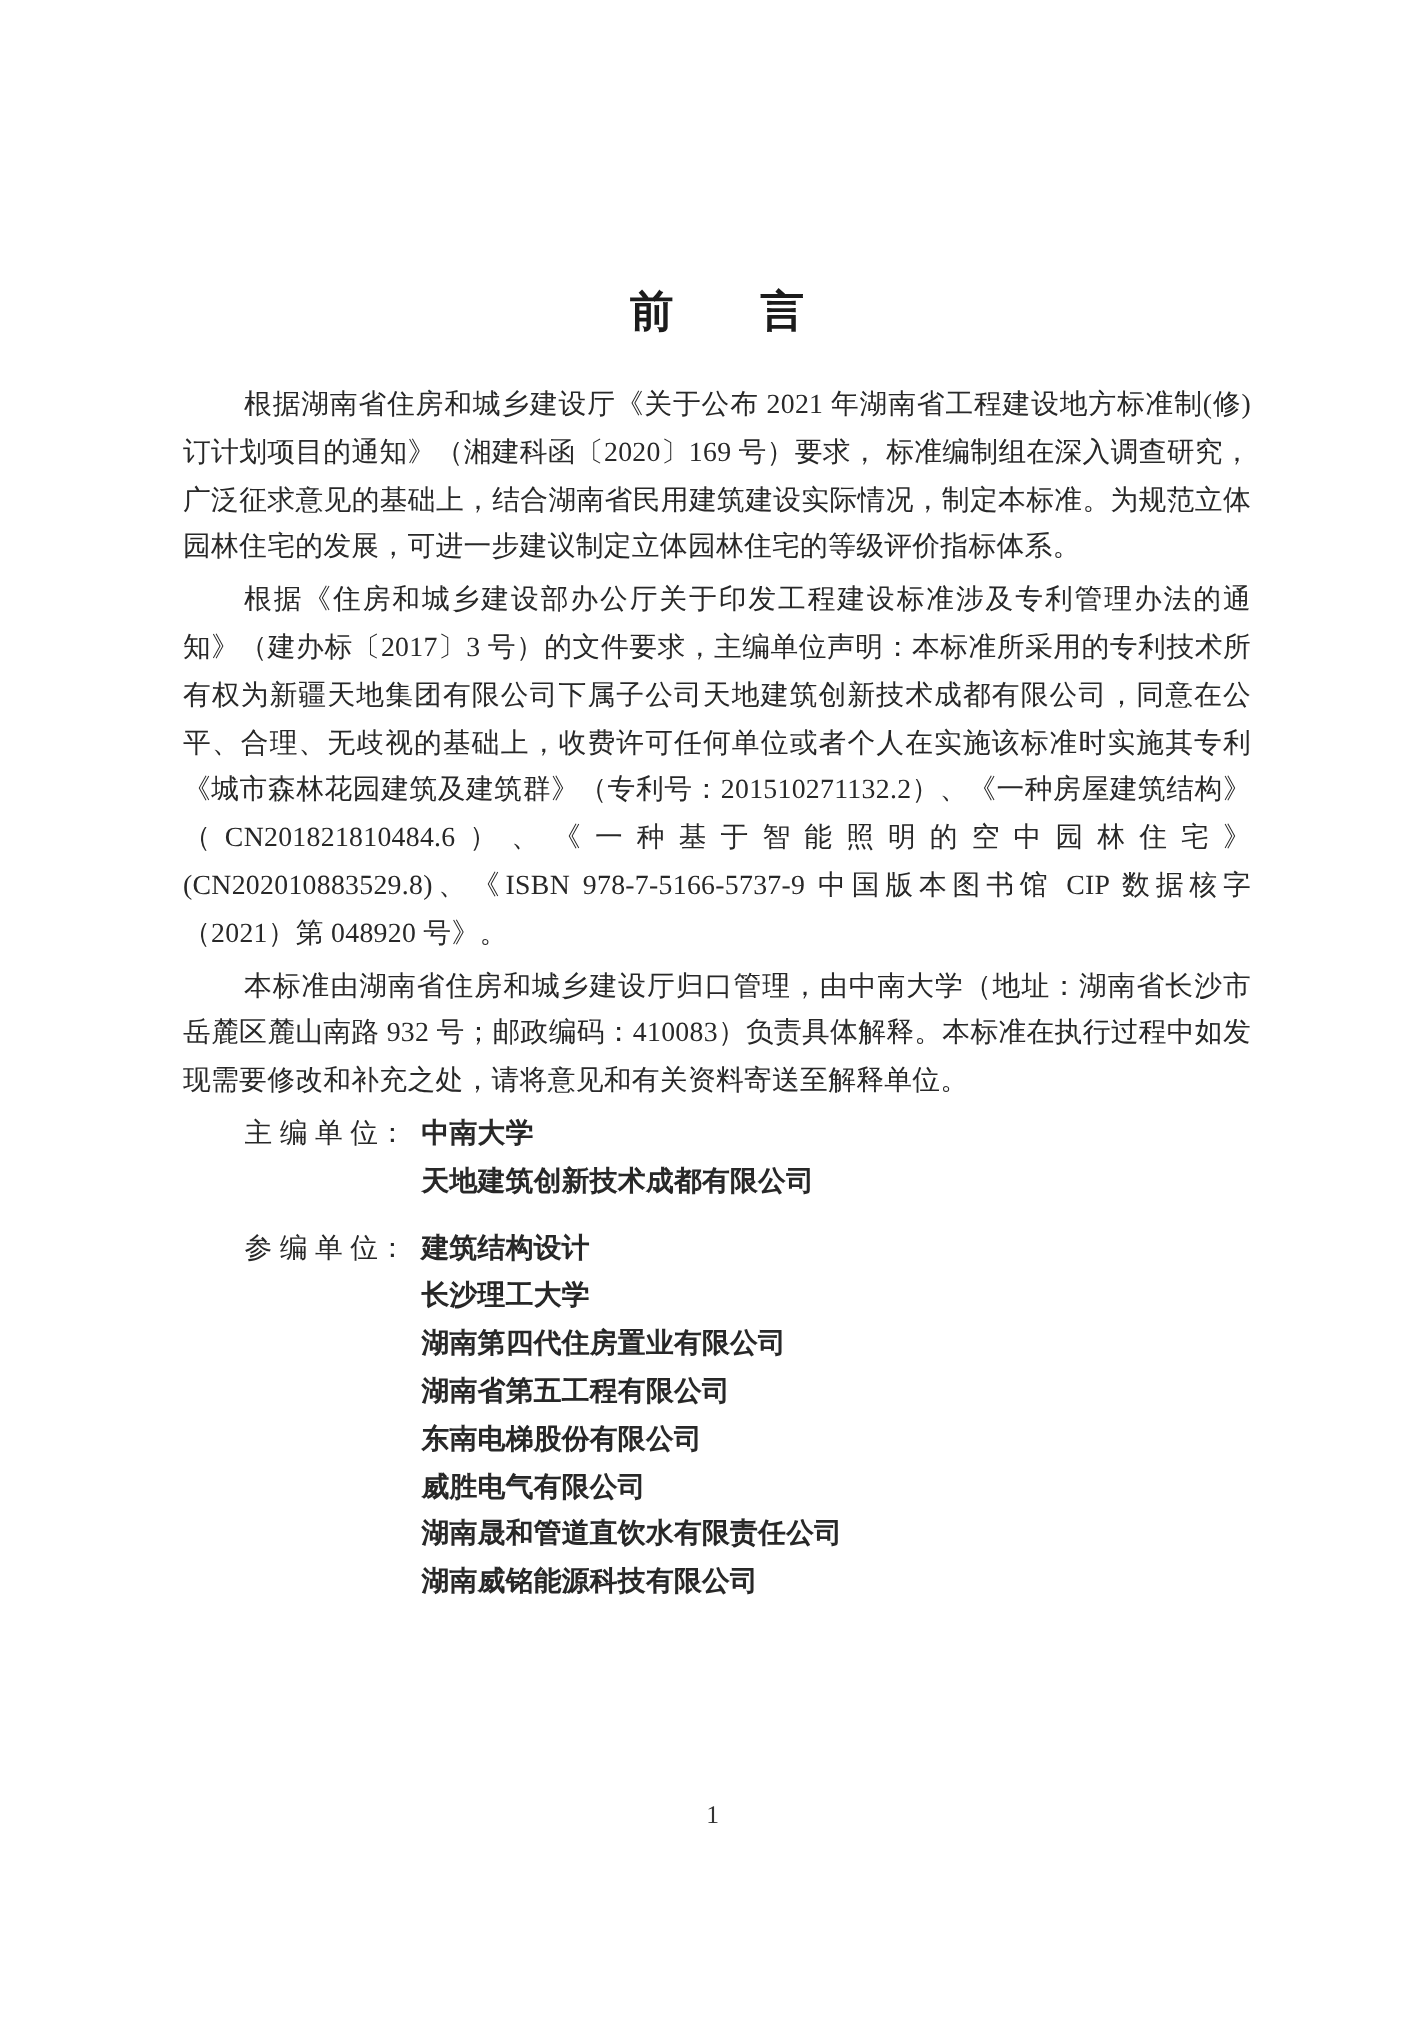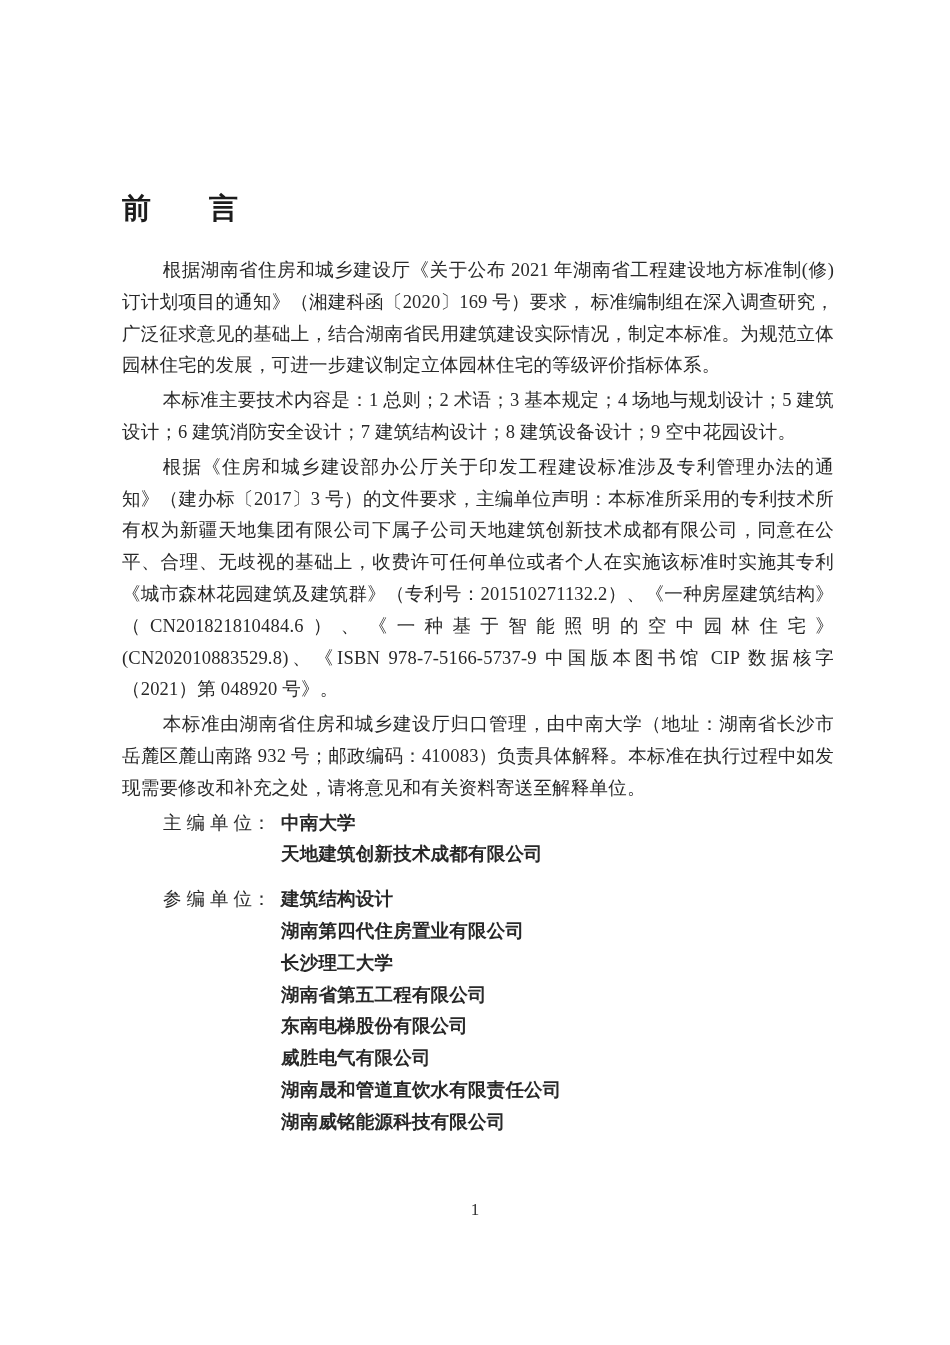--- a/index.html
+++ b/index.html
@@ -20,20 +20,21 @@
     position: absolute;
     left: 122px;
     top: 0;
     width: 712px;
   }
   .doc-title {
     margin: 188px 0 0 0;
     font-size: 29px;
     font-weight: bold;
     line-height: 40px;
+    text-align: center;
     color: #1c1c1c;
     white-space: pre;
   }
   .body-text {
     margin-top: 27px;
   }
   .body-text p {
     margin: 0;
     font-size: 18.5px;
     line-height: 31.8px;
@@ -81,21 +82,20 @@
 </head>
 <body>
 
 <div class="page">
   <div class="content">
 
     <h1 class="doc-title">前　　言</h1>
 
     <div class="body-text">
       <p>根据湖南省住房和城乡建设厅《关于公布 2021 年湖南省工程建设地方标准制(修)订计划项目的通知》（湘建科函〔2020〕169 号）要求， 标准编制组在深入调查研究，广泛征求意见的基础上，结合湖南省民用建筑建设实际情况，制定本标准。为规范立体园林住宅的发展，可进一步建议制定立体园林住宅的等级评价指标体系。</p>
-      <p>本标准主要技术内容是：1 总则；2 术语；3 基本规定；4 场地与规划设计；5 建筑设计；6 建筑消防安全设计；7 建筑结构设计；8 建筑设备设计；9 空中花园设计。</p>
       <p>根据《住房和城乡建设部办公厅关于印发工程建设标准涉及专利管理办法的通知》（建办标〔2017〕3 号）的文件要求，主编单位声明：本标准所采用的专利技术所有权为新疆天地集团有限公司下属子公司天地建筑创新技术成都有限公司，同意在公平、合理、无歧视的基础上，收费许可任何单位或者个人在实施该标准时实施其专利《城市森林花园建筑及建筑群》（专利号：201510271132.2）、《一种房屋建筑结构》（CN201821810484.6）、《一种基于智能照明的空中园林住宅》(CN202010883529.8)、《ISBN 978-7-5166-5737-9 中国版本图书馆 CIP 数据核字（2021）第 048920 号》。</p>
       <p>本标准由湖南省住房和城乡建设厅归口管理，由中南大学（地址：湖南省长沙市岳麓区麓山南路 932 号；邮政编码：410083）负责具体解释。本标准在执行过程中如发现需要修改和补充之处，请将意见和有关资料寄送至解释单位。</p>
     </div>
 
     <div class="editors">
 
       <div class="editor-group">
         <div class="editor-row">
           <span class="editor-label">主 编 单 位：</span>
           <span class="editor-name">中南大学</span>
@@ -106,25 +106,25 @@
         </div>
       </div>
 
       <div class="editor-group">
         <div class="editor-row">
           <span class="editor-label">参 编 单 位：</span>
           <span class="editor-name">建筑结构设计</span>
         </div>
         <div class="editor-row">
           <span class="editor-label"></span>
-          <span class="editor-name">湖南第四代住房置业有限公司</span>
+          <span class="editor-name">长沙理工大学</span>
         </div>
         <div class="editor-row">
           <span class="editor-label"></span>
-          <span class="editor-name">长沙理工大学</span>
+          <span class="editor-name">湖南第四代住房置业有限公司</span>
         </div>
         <div class="editor-row">
           <span class="editor-label"></span>
           <span class="editor-name">湖南省第五工程有限公司</span>
         </div>
         <div class="editor-row">
           <span class="editor-label"></span>
           <span class="editor-name">东南电梯股份有限公司</span>
         </div>
         <div class="editor-row">

